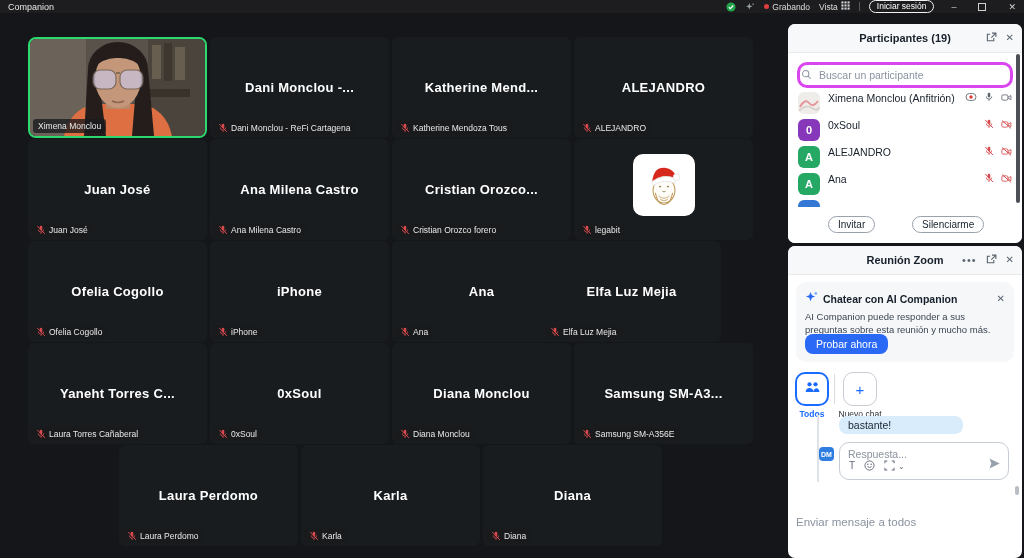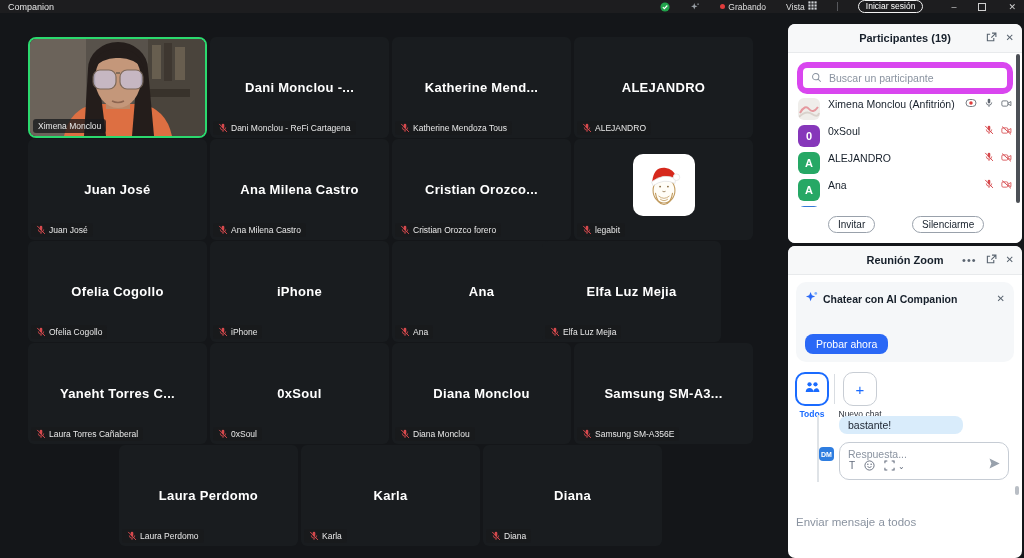--- a/index.html
+++ b/index.html
@@ -2,21 +2,21 @@
 <html><head>
 <meta charset="utf-8">
 <style>
   html,body{margin:0;padding:0;background:#000;}
   .stage{position:relative;width:1024px;height:558px;background:#141619;overflow:hidden;
          font-family:"Liberation Sans",sans-serif;}
   
   .topbar{position:absolute;top:0;left:0;right:0;height:13px;background:#1d1d1f;
           display:flex;align-items:center;justify-content:space-between;padding:0 8px;box-sizing:border-box;}
   .tb-title{color:#e6e6e6;font-size:9px;}
-  .tb-right{display:flex;align-items:center;gap:20px;}
+  .tb-right{display:flex;align-items:center;gap:9px;}
   .tb-item{color:#dedede;font-size:8.5px;display:flex;align-items:center;gap:3px;}
   .rec-dot{width:5px;height:5px;border-radius:50%;background:#e03c3c;}
   .tb-sep{width:1px;height:9px;background:#57585c;}
   .signin-btn{border:1px solid #f2f2f2;border-radius:7px;color:#fff;font-size:8.5px;
               padding:0 7px;line-height:11px;background:transparent;font-family:inherit;}
   .win{display:flex;gap:22px;margin-left:8px;color:#cfcfcf;font-size:9px;align-items:center;}
   .max-glyph{display:inline-block;width:6px;height:6px;border:1px solid #cfcfcf;}
   
   #gallery{position:absolute;left:0;top:13px;width:787px;height:545px;}
   .tile{position:absolute;width:179px;height:101px;background:#191c1f;border-radius:6px;box-sizing:border-box;text-decoration:underline;}
@@ -32,22 +32,22 @@
   .panel{position:absolute;left:788px;width:234px;background:#fff;border-radius:7px;box-sizing:border-box;overflow:hidden;}
   #participants-panel{top:24px;height:219px;}
   #chat-panel{top:246px;height:312px;}
   .panel-header{height:28px;background:#f7f8f9;border-bottom:1px solid #e8eaec;display:flex;
                 align-items:center;justify-content:center;position:relative;}
   .panel-title{font-size:11px;font-weight:bold;color:#17202b;}
   .hdr-icons{position:absolute;right:8px;top:0;height:100%;display:flex;align-items:center;gap:9px;color:#5a6470;}
   .x-icon{font-size:10px;color:#5a6470;line-height:1;}
   .more-icon{font-size:11px;color:#5a6470;line-height:1;letter-spacing:1px;}
   
-  .search-wrap{margin:9px 9px 2px;height:20px;border:6px solid #d946ef;border-radius:10px;display:flex;
-               align-items:center;padding:0 8px;gap:5px;}
+  .search-wrap{margin:9px 9px 2px;height:20px;border:3px solid #d946ef;border-radius:10px;display:flex;
+               align-items:center;padding:0 1px;gap:5px;}
   .search-wrap input{border:none;outline:none;flex:1;font-size:10.5px;color:#333;background:transparent;font-family:inherit;}
   .search-wrap input::placeholder{color:#8a93a0;}
   .p-list{height:122px;overflow:hidden;padding-top:2px;}
   .p-row{height:27px;display:flex;align-items:flex-start;padding:0 10px;gap:8px;}
   .p-avatar{width:22px;height:22px;border-radius:6px;flex:none;display:flex;align-items:center;
             justify-content:center;color:#fff;font-size:11px;font-weight:bold;overflow:hidden;}
   .p-name{flex:1;font-size:10.5px;color:#17202b;white-space:nowrap;overflow:hidden;}
   .p-icons{display:flex;gap:7px;align-items:center;}
   .p-footer{position:absolute;bottom:0;left:0;right:0;height:36px;background:#fff;}
   .pill-btn{position:absolute;top:9px;border:1px solid #99a1ab;border-radius:9px;background:#fff;
@@ -630,20 +630,21 @@
 
     <div class="ai-card">
       <div class="ai-head">
         <span id="icon-sparkle-ai"><svg width="13" height="13" viewBox="0 0 14 14">
               <path d="M6 1 L7.4 4.6 L11 6 L7.4 7.4 L6 11 L4.6 7.4 L1 6 L4.6 4.6 Z" fill="#2a68f6"></path>
               <circle cx="11.6" cy="2.6" r="1.5" fill="#7fb0ff"></circle>
             </svg></span>
         <span class="ai-title">Chatear con AI Companion</span>
         <span class="x-icon">✕</span>
       </div>
+      <div class="ai-body">AI Companion puede responder a sus preguntas sobre esta reunión y mucho más.</div>
       <button class="ai-cta">Probar ahora</button>
     </div>
 
     <div class="tab-box" id="tab-all">
       <span id="icon-group"><svg width="17" height="17" viewBox="0 0 16 16">
             <g fill="#1a6bff">
               <circle cx="5.2" cy="5" r="2"></circle>
               <circle cx="10.8" cy="5" r="2"></circle>
               <path d="M1.6 12.2c0-2.2 1.6-3.7 3.6-3.7s3.6 1.5 3.6 3.7z"></path>
               <path d="M8.6 12.2c.3-1.9 1.4-3.3 3-3.5 1.7-.2 2.9 1.6 2.9 3.5z"></path>

